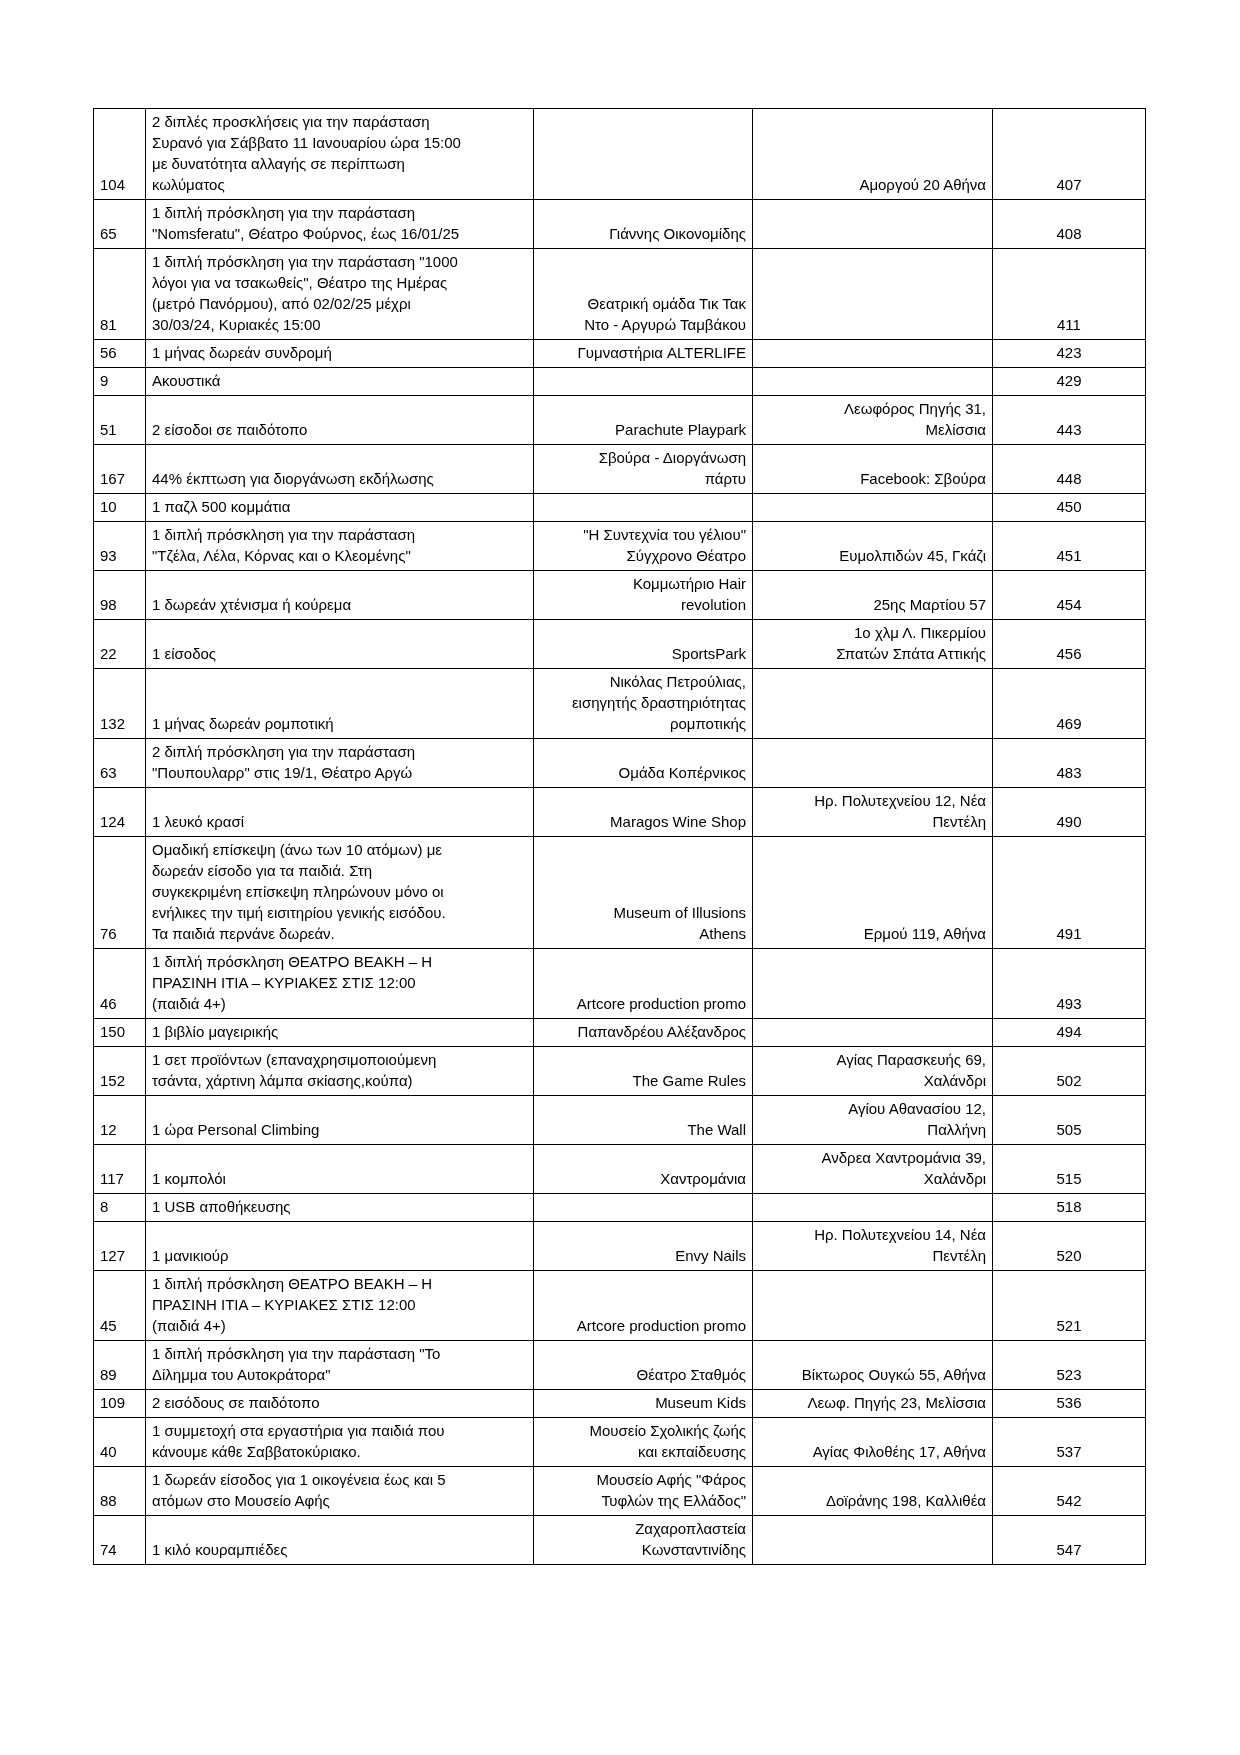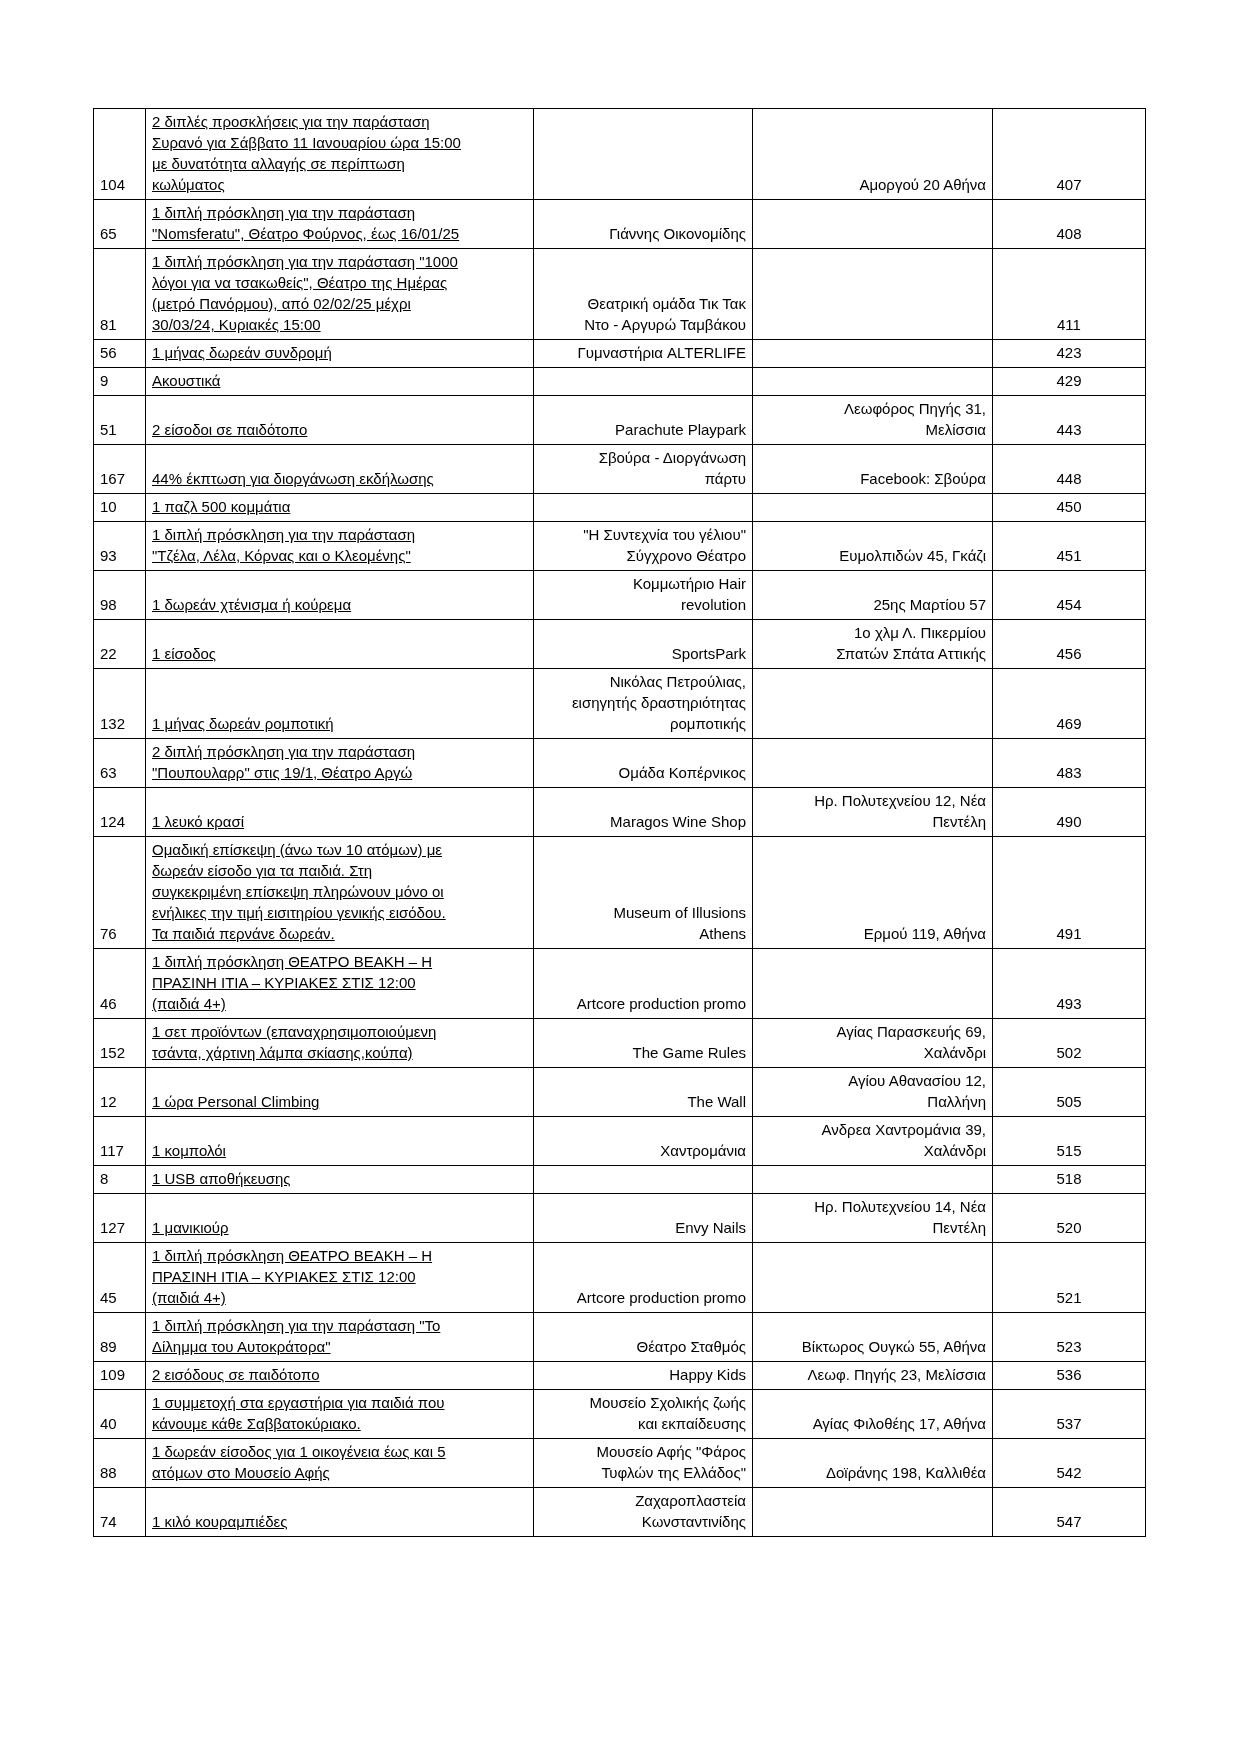--- a/index.html
+++ b/index.html
@@ -34,21 +34,21 @@
     border: 1px solid #000000;
     vertical-align: bottom;
     padding: 2px 6px 4px 6px;
     font-size: 15px;
     line-height: 21px;
     white-space: pre-line;
     overflow: hidden;
     word-wrap: break-word;
   }
   td.c-id   { text-align: left;  padding-right: 7px; }
-  td.c-desc { text-align: left; text-decoration: underline;   }
+  td.c-desc { text-align: left;   }
   td.c-prov { text-align: right; }
   td.c-addr { text-align: right;   }
   td.c-num  { text-align: center; font-size: 17px; }
 </style>
 </head>
 <body>
 
 <div class="page">
   <table class="prizes">
     <colgroup>
@@ -190,20 +190,27 @@
         <tr>
     <td class="c-id">46</td>
     <td class="c-desc">1 διπλή πρόσκληση ΘΕΑΤΡΟ ΒΕΑΚΗ – Η
 ΠΡΑΣΙΝΗ ΙΤΙΑ – ΚΥΡΙΑΚΕΣ ΣΤΙΣ 12:00
 (παιδιά 4+)</td>
     <td class="c-prov">Artcore production promo</td>
     <td class="c-addr"></td>
     <td class="c-num">493</td>
   </tr>
         <tr>
+    <td class="c-id">150</td>
+    <td class="c-desc">1 βιβλίο μαγειρικής</td>
+    <td class="c-prov">Παπανδρέου Αλέξανδρος</td>
+    <td class="c-addr"></td>
+    <td class="c-num">494</td>
+  </tr>
+        <tr>
     <td class="c-id">152</td>
     <td class="c-desc">1 σετ προϊόντων (επαναχρησιμοποιούμενη
 τσάντα, χάρτινη λάμπα σκίασης,κούπα)</td>
     <td class="c-prov">The Game Rules</td>
     <td class="c-addr">Αγίας Παρασκευής 69,
 Χαλάνδρι</td>
     <td class="c-num">502</td>
   </tr>
         <tr>
     <td class="c-id">12</td>
@@ -249,21 +256,21 @@
     <td class="c-id">89</td>
     <td class="c-desc">1 διπλή πρόσκληση για την παράσταση "Το
 Δίλημμα του Αυτοκράτορα"</td>
     <td class="c-prov">Θέατρο Σταθμός</td>
     <td class="c-addr">Βίκτωρος Ουγκώ 55, Αθήνα</td>
     <td class="c-num">523</td>
   </tr>
         <tr>
     <td class="c-id">109</td>
     <td class="c-desc">2 εισόδους σε παιδότοπο</td>
-    <td class="c-prov">Happy Kids</td>
+    <td class="c-prov">Museum Kids</td>
     <td class="c-addr">Λεωφ. Πηγής 23, Μελίσσια</td>
     <td class="c-num">536</td>
   </tr>
         <tr>
     <td class="c-id">40</td>
     <td class="c-desc">1 συμμετοχή στα εργαστήρια για παιδιά που
 κάνουμε κάθε Σαββατοκύριακο.</td>
     <td class="c-prov">Μουσείο Σχολικής ζωής
 και εκπαίδευσης</td>
     <td class="c-addr">Αγίας Φιλοθέης 17, Αθήνα</td>

